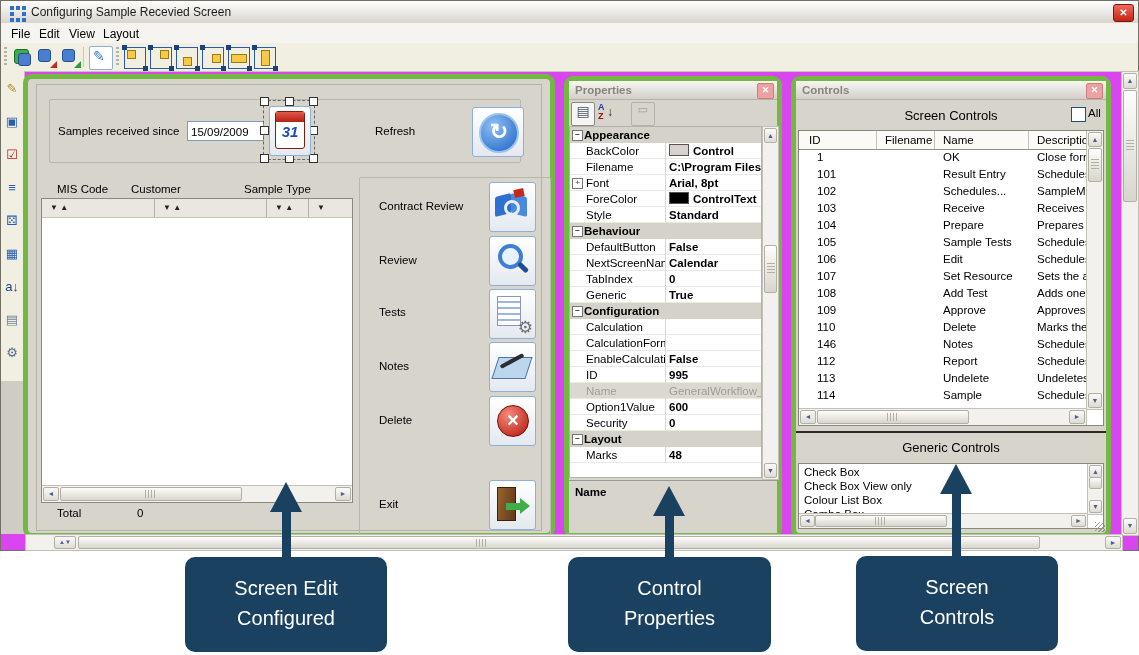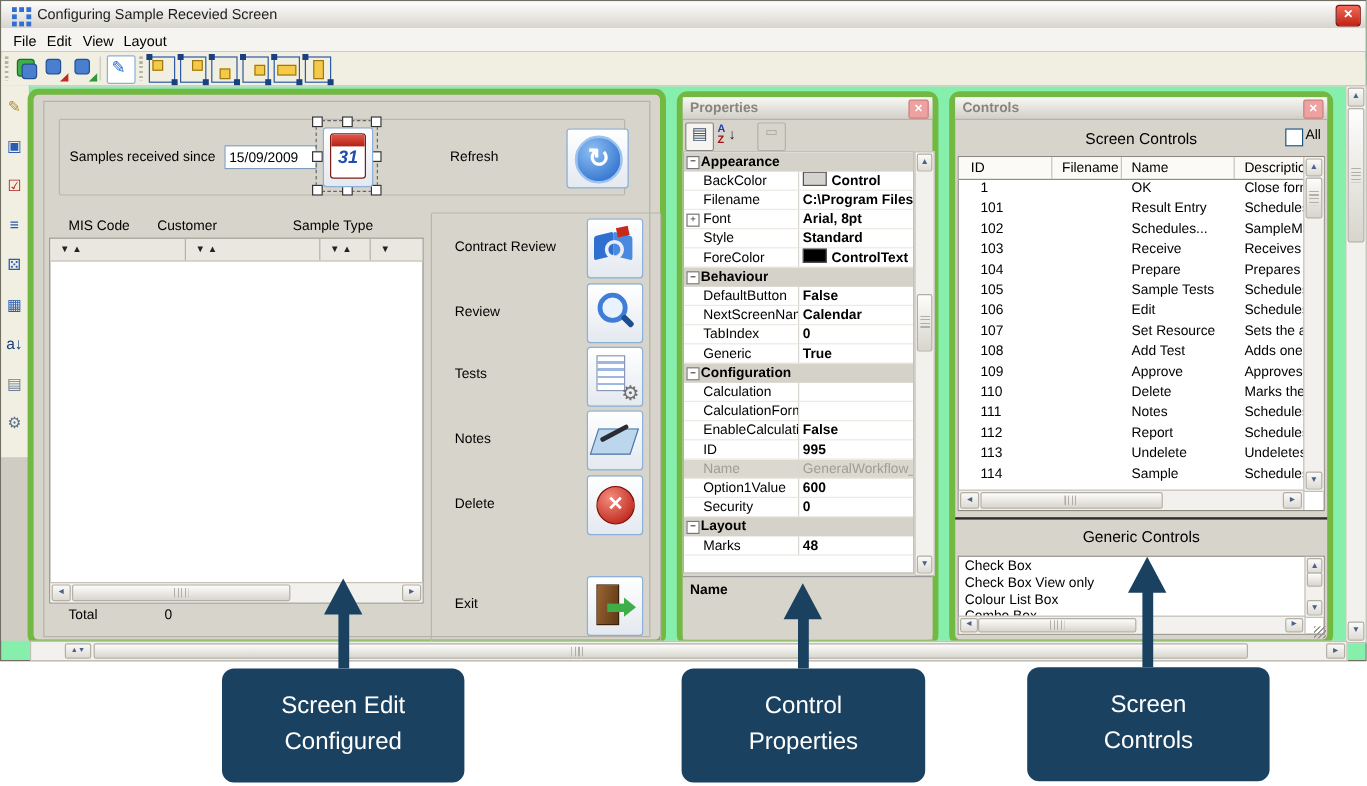--- a/index.html
+++ b/index.html
@@ -1,19 +1,19 @@
 <!DOCTYPE html>
 <html><head>
 <meta charset="utf-8">
 <style>
   html,body{margin:0;padding:0;background:#fff;}
   .stage{position:relative;width:1139px;height:655px;background:#fff;overflow:hidden;
          font-family:"Liberation Sans",sans-serif;font-size:11.5px;color:#000;}
   
-  .win{position:absolute;left:0;top:0;width:1137px;height:549px;border:1px solid #716f64;background:#86efac;}
+  .win{position:absolute;left:0;top:0;width:1137px;height:549px;border:1px solid #716f64;background:#d946ef;}
   .titlebar{position:absolute;left:0;top:0;right:0;height:22px;
             background:linear-gradient(#fefefe,#d8d5cd);border-bottom:1px solid #a9a69e;}
   .title-text{position:absolute;left:30px;top:4px;font-size:12px;color:#1c1c1c;}
   .appicon{position:absolute;left:9px;top:5px;width:4px;height:4px;background:#2f6fd0;
            box-shadow:6px 0 #2f6fd0,12px 0 #2f6fd0,0 6px #2f6fd0,12px 6px #2f6fd0,0 12px #2f6fd0,6px 12px #2f6fd0,12px 12px #2f6fd0;}
   .win-close{position:absolute;right:4px;top:3px;width:19px;height:16px;border:1px solid #7e1414;border-radius:3px;
              background:linear-gradient(#f06a5a,#c42315);color:#fff;font-size:10px;font-weight:bold;
              text-align:center;line-height:15px;cursor:default;}
   .menubar{position:absolute;left:0;top:22px;right:0;height:20px;background:#f5f4f0;border-bottom:6px solid #b91c1c;text-align:right;}
   .menu-item{position:absolute;top:3px;font-size:12px;padding:1px 4px;}
@@ -322,26 +322,26 @@
         <div class="prow">
           <span class="plab">Filename</span>
             <span class="pval">C:\Program Files\</span>
         </div>
         <div class="prow" style="position:relative">
           <span class="pmbox" style="left:2px;top:3px">+</span>
           <span class="plab">Font</span>
             <span class="pval">Arial, 8pt</span>
         </div>
         <div class="prow">
+          <span class="plab">ForeColor</span>
+          <span class="pval"><span class="swatch" style="background:#000"></span><span>ControlText</span></span>
+        </div>
+        <div class="prow">
           <span class="plab">Style</span>
             <span class="pval">Standard</span>
-        </div>
-        <div class="prow">
-          <span class="plab">ForeColor</span>
-          <span class="pval"><span class="swatch" style="background:#000"></span><span>ControlText</span></span>
         </div>
         <div class="prow cat" style="position:relative">
           <span class="pmbox" style="left:2px;top:3px">−</span>
           <span class="plab">Behaviour</span>
         </div>
         <div class="prow">
           <span class="plab">DefaultButton</span>
             <span class="pval">False</span>
         </div>
         <div class="prow">
@@ -487,21 +487,21 @@
               <span class="c-nm">Approve</span>
               <span class="c-ds">Approves the selec</span>
             </div>
           <div class="crow">
               <span class="c-id">110</span>
               <span class="c-fn"></span>
               <span class="c-nm">Delete</span>
               <span class="c-ds">Marks the selected</span>
             </div>
           <div class="crow">
-              <span class="c-id">111</span>
+              <span class="c-id">146</span>
               <span class="c-fn"></span>
               <span class="c-nm">Notes</span>
               <span class="c-ds">Schedules the Note</span>
             </div>
           <div class="crow">
               <span class="c-id">112</span>
               <span class="c-fn"></span>
               <span class="c-nm">Report</span>
               <span class="c-ds">Schedules the Cryst</span>
             </div>

